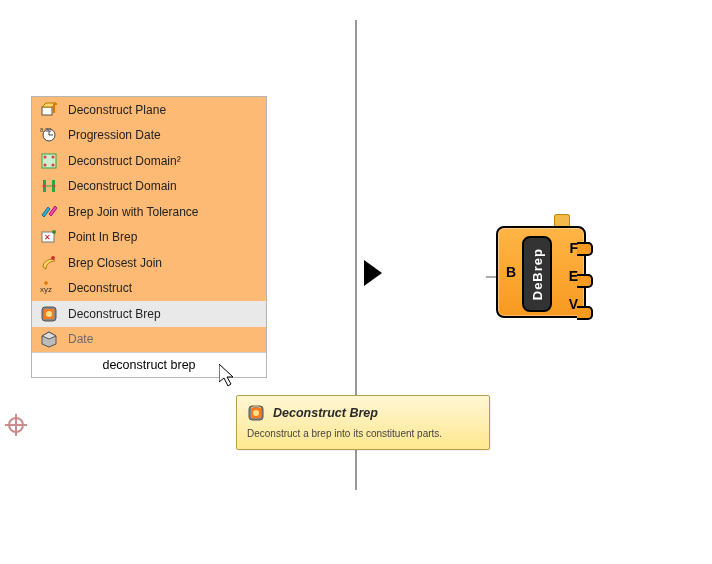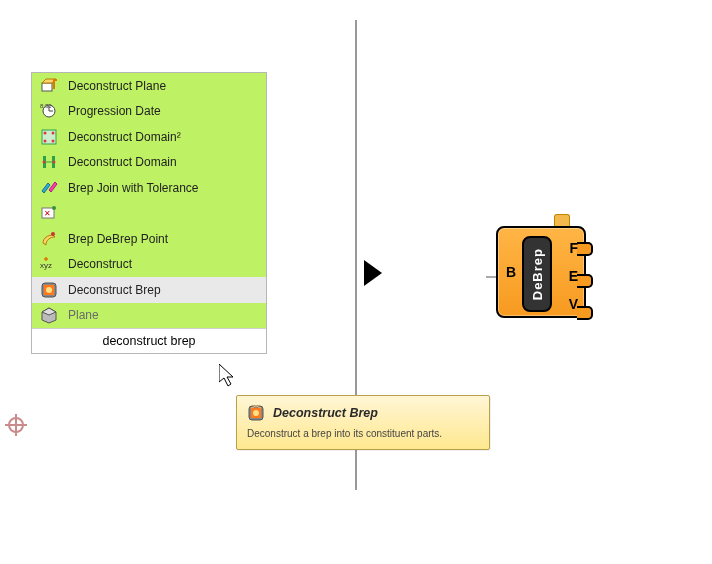--- a/index.html
+++ b/index.html
@@ -12,21 +12,21 @@
   .play { position: absolute; left: 364px; top: 260px; width: 0; height: 0; border-left: 18px solid #000; border-top: 13px solid transparent; border-bottom: 13px solid transparent; }
 
   
   .crossmark { position: absolute; left: 5px; top: 414px; width: 22px; height: 22px; }
   .crossmark::before, .crossmark::after { content: ""; position: absolute; background: #c98b8b; }
   .crossmark::before { left: 10px; top: 0; width: 2px; height: 22px; }
   .crossmark::after { top: 10px; left: 0; width: 22px; height: 2px; }
   .crossmark .ring { position: absolute; left: 3px; top: 3px; width: 16px; height: 16px; border: 2px solid #c98b8b; border-radius: 50%; box-sizing: border-box; }
 
   
-  .searchpop { position: absolute; left: 31px; top: 72px; width: 234px; border: 1px solid #b6b6b6; background: #bef264; }
+  .searchpop { position: absolute; left: 31px; top: 96px; width: 234px; border: 1px solid #b6b6b6; background: #fdba74; }
   .menu { max-height: none; }
   .mitem { display: flex; align-items: center; height: 25.5px; padding: 0 8px; font-size: 12px; color: #222; cursor: default; }
   .mitem .micon { width: 18px; height: 18px; margin-right: 10px; display: flex; align-items: center; justify-content: center; }
   .mitem .mlabel { flex: 1; white-space: nowrap; overflow: hidden; text-overflow: ellipsis; }
   .mitem.sel { background: #e9e9e9; }
   .mitem.dim .mlabel { color: #6b6b6b; }
 
   .searchbar { height: 24px; border-top: 1px solid #cfcfcf; background: #fff; display: flex; align-items: center; padding: 0 8px; }
   .searchbar input { flex: 1; border: none; outline: none; font-size: 12.5px; text-align: center; background: transparent; }
 
@@ -126,29 +126,30 @@
           <span class="mlabel">Brep Join with Tolerance</span>
         </div>
         <div class="mitem">
           <span class="micon">
             <svg width="18" height="18">
               <rect x="2" y="4" width="12" height="10" fill="#fff" stroke="#777"></rect>
               <text x="4" y="12" font-size="8" fill="#c00">✕</text>
               <circle cx="14" cy="4" r="2" fill="#3a8f3a"></circle>
             </svg>
           </span>
+          <span class="mlabel">Point In Brep</span>
         </div>
         <div class="mitem">
           <span class="micon">
             <svg width="18" height="18">
               <path d="M3 13 C3 8 8 5 13 5 L15 7 C10 7 6 10 6 15 Z" fill="#ffd36b" stroke="#b07d00"></path>
               <circle cx="13" cy="4" r="2" fill="#c33"></circle>
             </svg>
           </span>
-          <span class="mlabel">Brep DeBrep Point</span>
+          <span class="mlabel">Brep Closest Join</span>
         </div>
         <div class="mitem">
           <span class="micon">
             <svg width="18" height="18">
               <text x="0" y="13" font-size="8" fill="#333">xyz</text>
               <path d="M6 2 L6 6 M4 4 L8 4" stroke="#e07800" stroke-width="1.5"></path>
             </svg>
           </span>
           <span class="mlabel">Deconstruct</span>
         </div>
@@ -162,21 +163,21 @@
           </span>
           <span class="mlabel">Deconstruct Brep</span>
         </div>
         <div class="mitem dim">
           <span class="micon">
             <svg width="18" height="18">
               <polygon points="9,2 16,6 16,14 9,17 2,14 2,6" fill="#bbb" stroke="#555"></polygon>
               <polygon points="9,2 16,6 9,9 2,6" fill="#ddd" stroke="#555"></polygon>
             </svg>
           </span>
-          <span class="mlabel">Plane</span>
+          <span class="mlabel">Date</span>
         </div>
       </div>
     <div class="searchbar">
       <input type="text" value="deconstruct brep" style="">
     </div>
   </div>
 
   <div class="cursor">
     <svg width="20" height="24">
         <path d="M0 0 L0 18 L5 14 L9 22 L12 20 L8 13 L14 13 Z" fill="#fff" stroke="#000" stroke-width="1"></path>

